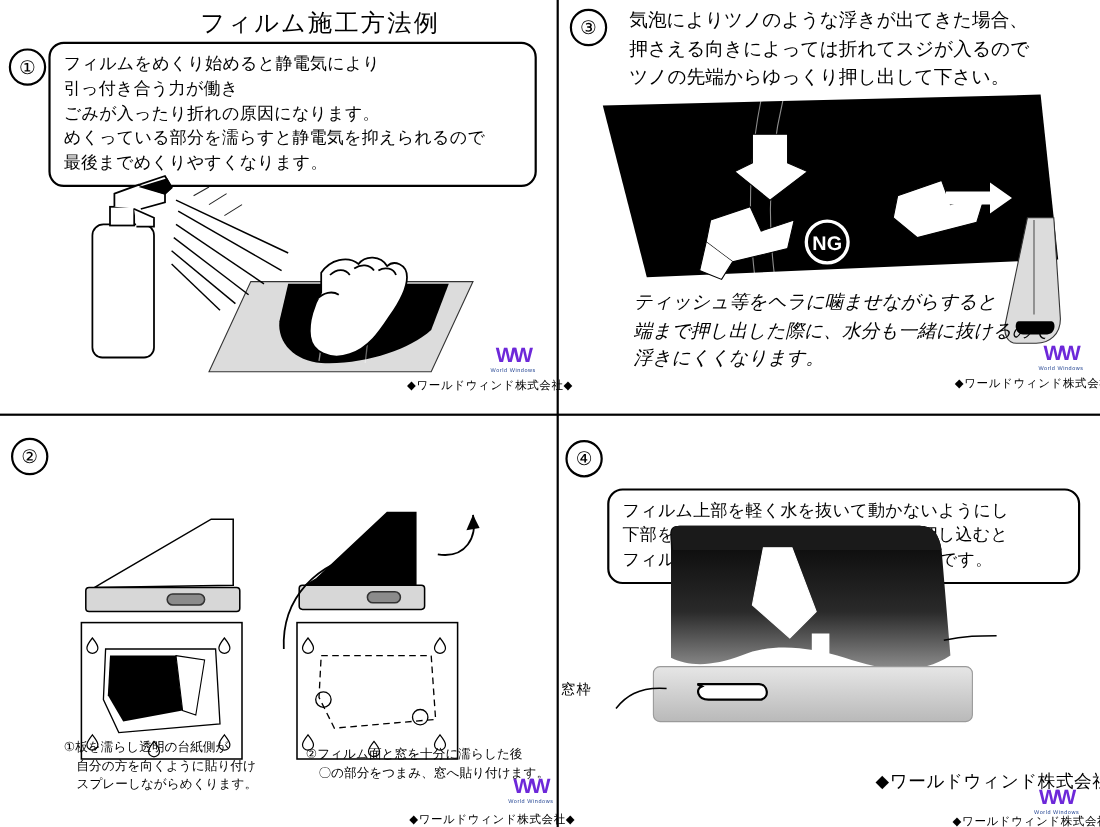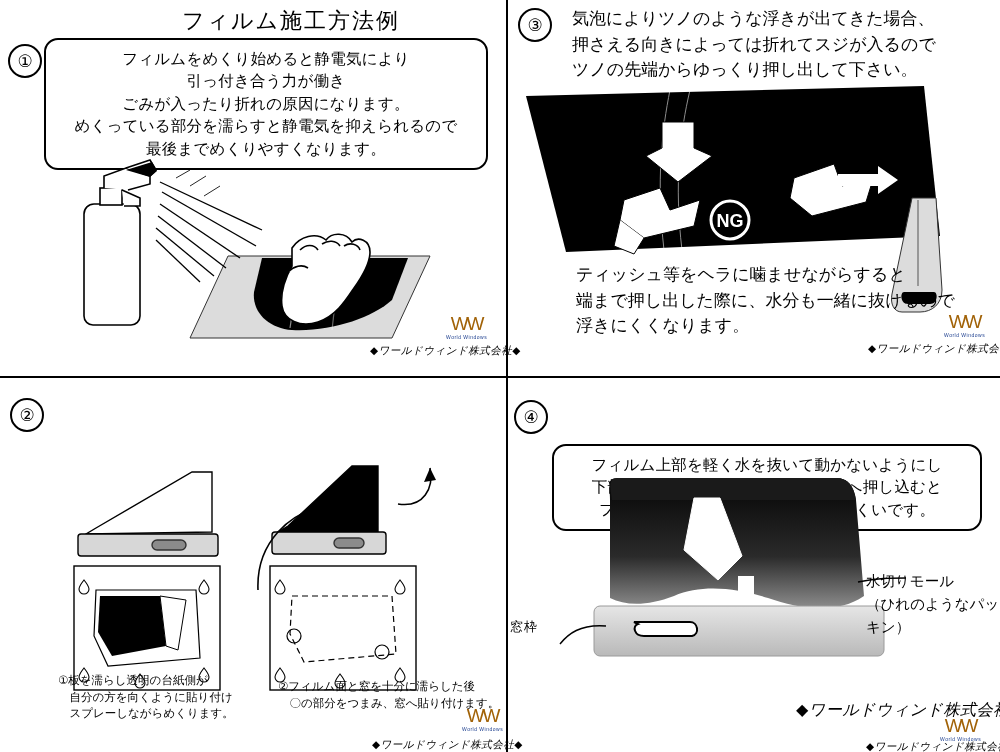--- a/index.html
+++ b/index.html
@@ -9,35 +9,35 @@
   
   .abs{position:absolute;}
   .num-circle{
     position:absolute;width:30px;height:30px;border:2px solid #000;border-radius:50%;
     display:flex;align-items:center;justify-content:center;font-size:17px;line-height:1;
     background:#fff;
   }
   .balloon{
     position:absolute;border:2px solid #000;border-radius:14px;background:#fff;
     box-sizing:border-box;padding:8px 12px;
-    font-size:15.5px;line-height:1.45;white-space:pre-line;letter-spacing:.2px;text-align:center;
+    font-size:15.5px;line-height:1.45;white-space:pre-line;letter-spacing:.2px;
   }
   .plain-text{position:absolute;font-size:17px;line-height:1.5;white-space:pre-line;}
   .small-text{position:absolute;font-size:11.5px;line-height:1.45;white-space:pre-line;}
   .title{position:absolute;font-size:22px;letter-spacing:2px;}
   .divider{position:absolute;background:#000;}
 
   
   .logo{position:absolute;text-align:center;}
   .logo .ww{
-    font-family:"Liberation Sans",sans-serif;font-weight:normal;font-size:19px;letter-spacing:-2px;
-    color:#a16207;line-height:1;
+    font-family:"Liberation Sans",sans-serif;font-weight:bold;font-size:19px;letter-spacing:-2px;
+    color:#6d28d9;line-height:1;
   }
   .logo .sub{font-size:5px;color:#1d3f8f;letter-spacing:.5px;margin-top:1px;}
-  .credit{position:absolute;font-size:10.5px;letter-spacing:.5px;white-space:nowrap;font-style:italic;}
+  .credit{position:absolute;font-size:10.5px;letter-spacing:.5px;white-space:nowrap;}
   .credit.big{font-size:16px;}
 
   svg{display:block;overflow:visible;}
 </style>
 </head>
 <body>
 
 <div class="page">
 
   <div class="title" style="left:158px;top:6px;margin-left:24px;">フィルム施工方法例</div>
@@ -102,21 +102,21 @@
     <div class="ww">WW</div>
     <div class="sub">World Windows</div>
   </div>
   <div class="credit" style="left:370px;top:344px;">◆ワールドウィンド株式会社◆</div>
 
   <div class="num-circle" style="left:518px;top:8px;">③</div>
   <div class="plain-text" style="left:572px;top:6px;width:420px;">気泡によりツノのような浮きが出てきた場合、
 押さえる向きによっては折れてスジが入るので
 ツノの先端からゆっくり押し出して下さい。</div>
 
-  <div class="abs" style="left:494px;top:60px;width:457px;height:260px;">
+  <div class="abs" style="left:516px;top:60px;width:457px;height:260px;">
     <svg width="494" height="260" viewBox="0 0 494 260">
 
       <polygon points="32,36 430,26 446,176 72,192" fill="#000"></polygon>
 
       <g stroke="#fff" stroke-width="1" fill="none" opacity=".55">
         <path d="M176,30 C168,70 162,120 170,190"></path>
         <path d="M196,30 C186,72 180,124 188,190"></path>
       </g>
 
       <g fill="#fff" stroke="#000" stroke-width="1">
@@ -144,21 +144,21 @@
       <g fill="#dcdcdc" stroke="#333" stroke-width="1">
         <path d="M418,138 L442,138 L448,230 C448,244 438,252 426,252 L408,252 C400,252 396,244 398,234 Z"></path>
       </g>
       <path d="M410,232 L440,232 C444,232 444,244 436,244 L414,244 C406,244 406,232 410,232 Z" fill="#000"></path>
       <g stroke="#555" stroke-width="1" fill="none">
         <path d="M424,140 L424,226"></path>
       </g>
     </svg>
   </div>
 
-  <div class="plain-text" style="left:576px;top:262px;width:400px;">ティッシュ等をヘラに噛ませながらすると
+  <div class="plain-text" style="left:576px;top:262px;width:400px;font-style:italic;">ティッシュ等をヘラに噛ませながらすると
 端まで押し出した際に、水分も一緒に抜けるので
 浮きにくくなります。</div>
 
   <div class="logo" style="left:944px;top:312px;">
     <div class="ww">WW</div>
     <div class="sub">World Windows</div>
   </div>
   <div class="credit" style="left:868px;top:342px;">◆ワールドウィンド株式会社◆</div>
 
   <div class="num-circle" style="left:10px;top:398px;">②</div>
@@ -263,22 +263,20 @@
 
       <path d="M128,156 L184,156 C192,156 194,168 186,170 L138,170 C128,170 126,160 132,158 Z" fill="#fff" stroke="#000" stroke-width="2"></path>
 
       <path d="M100,160 C74,158 62,168 54,178" fill="none" stroke="#000" stroke-width="1.4"></path>
 
       <path d="M352,116 C372,112 384,112 400,112" fill="none" stroke="#000" stroke-width="1.4"></path>
     </svg>
   </div>
 
   <div class="abs" style="left:510px;top:618px;font-size:13px;letter-spacing:1px;">窓枠</div>
-  <div class="abs" style="left:866px;top:570px;font-size:14.5px;line-height:1.6;white-space:pre-line;">水切りモール
-（ひれのようなパッキン）</div>
 
   <div class="credit big" style="left:796px;top:700px;">◆ワールドウィンド株式会社◆</div>
   <div class="logo" style="left:940px;top:716px;">
     <div class="ww">WW</div>
     <div class="sub">World Windows</div>
   </div>
   <div class="credit" style="left:866px;top:740px;">◆ワールドウィンド株式会社◆</div>
 
 </div>
 

